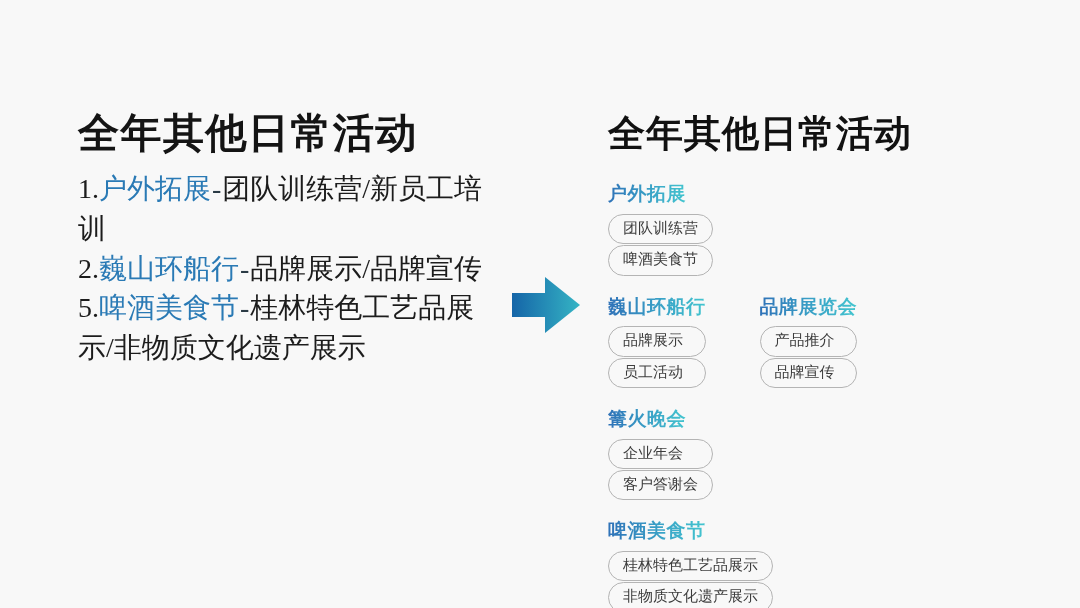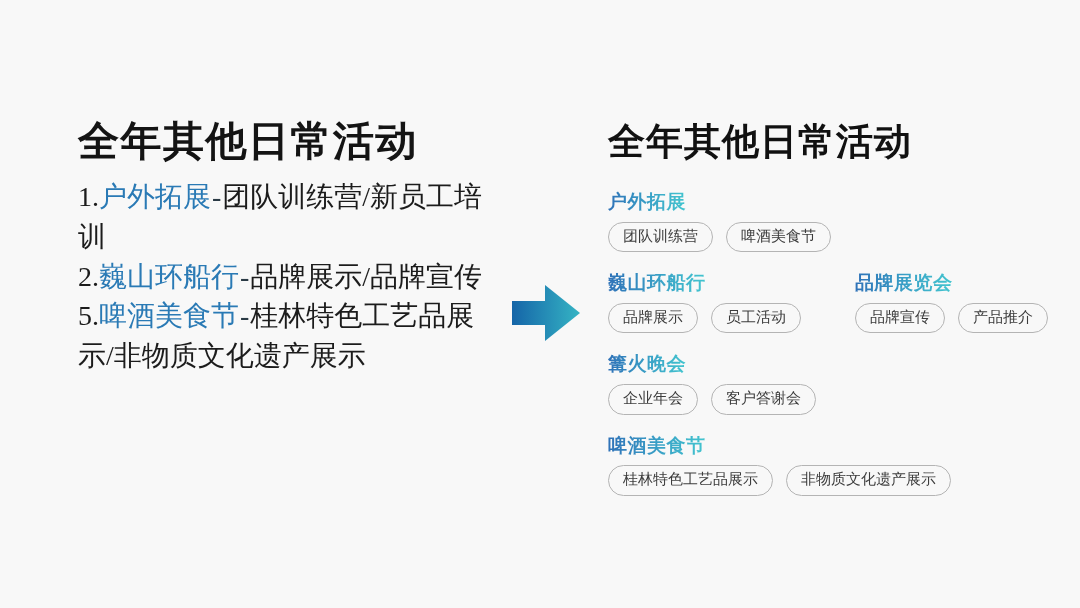--- a/index.html
+++ b/index.html
@@ -12,21 +12,20 @@
     background: #f8f8f8;
     font-family: "Liberation Sans", "DejaVu Sans", sans-serif;
     overflow: hidden;
     position: relative;
   }
 
   .canvas {
     position: absolute;
     inset: 0;
     background: #f8f8f8;
-    margin-top: 8px;
   }
 
   
   .left-panel {
     position: absolute;
     left: 78px;
     top: 110px;
     width: 420px;
   }
 
@@ -127,21 +126,22 @@
     -webkit-background-clip: text;
     background-clip: text;
     color: transparent;
     -webkit-text-fill-color: transparent;
     width: fit-content;
     white-space: nowrap;
   }
 
   .tag-row {
     display: flex;
-    gap: 13px;
+    flex-direction: column;
+    gap: 1px;
   }
 
   .tag {
     font-family: "DejaVu Sans", "Liberation Sans", sans-serif;
     font-size: 15px;
     color: #3c3c3c;
     border: 1px solid #b4b4b4;
     border-radius: 999px;
     padding: 5px 14px 6px 14px;
     line-height: 1.15;
@@ -202,22 +202,22 @@
         <div class="group-col col-1">
           <div class="group-heading">巍山环船行</div>
           <div class="tag-row">
             <span class="tag">品牌展示</span>
             <span class="tag">员工活动</span>
           </div>
         </div>
         <div class="group-col col-2">
           <div class="group-heading">品牌展览会</div>
           <div class="tag-row">
+            <span class="tag">产品推介</span>
             <span class="tag">品牌宣传</span>
-            <span class="tag">产品推介</span>
           </div>
         </div>
       </div>
     </div>
 
     <div class="group">
       <div class="group-rows">
         <div class="group-col col-1">
           <div class="group-heading">篝火晚会</div>
           <div class="tag-row">

